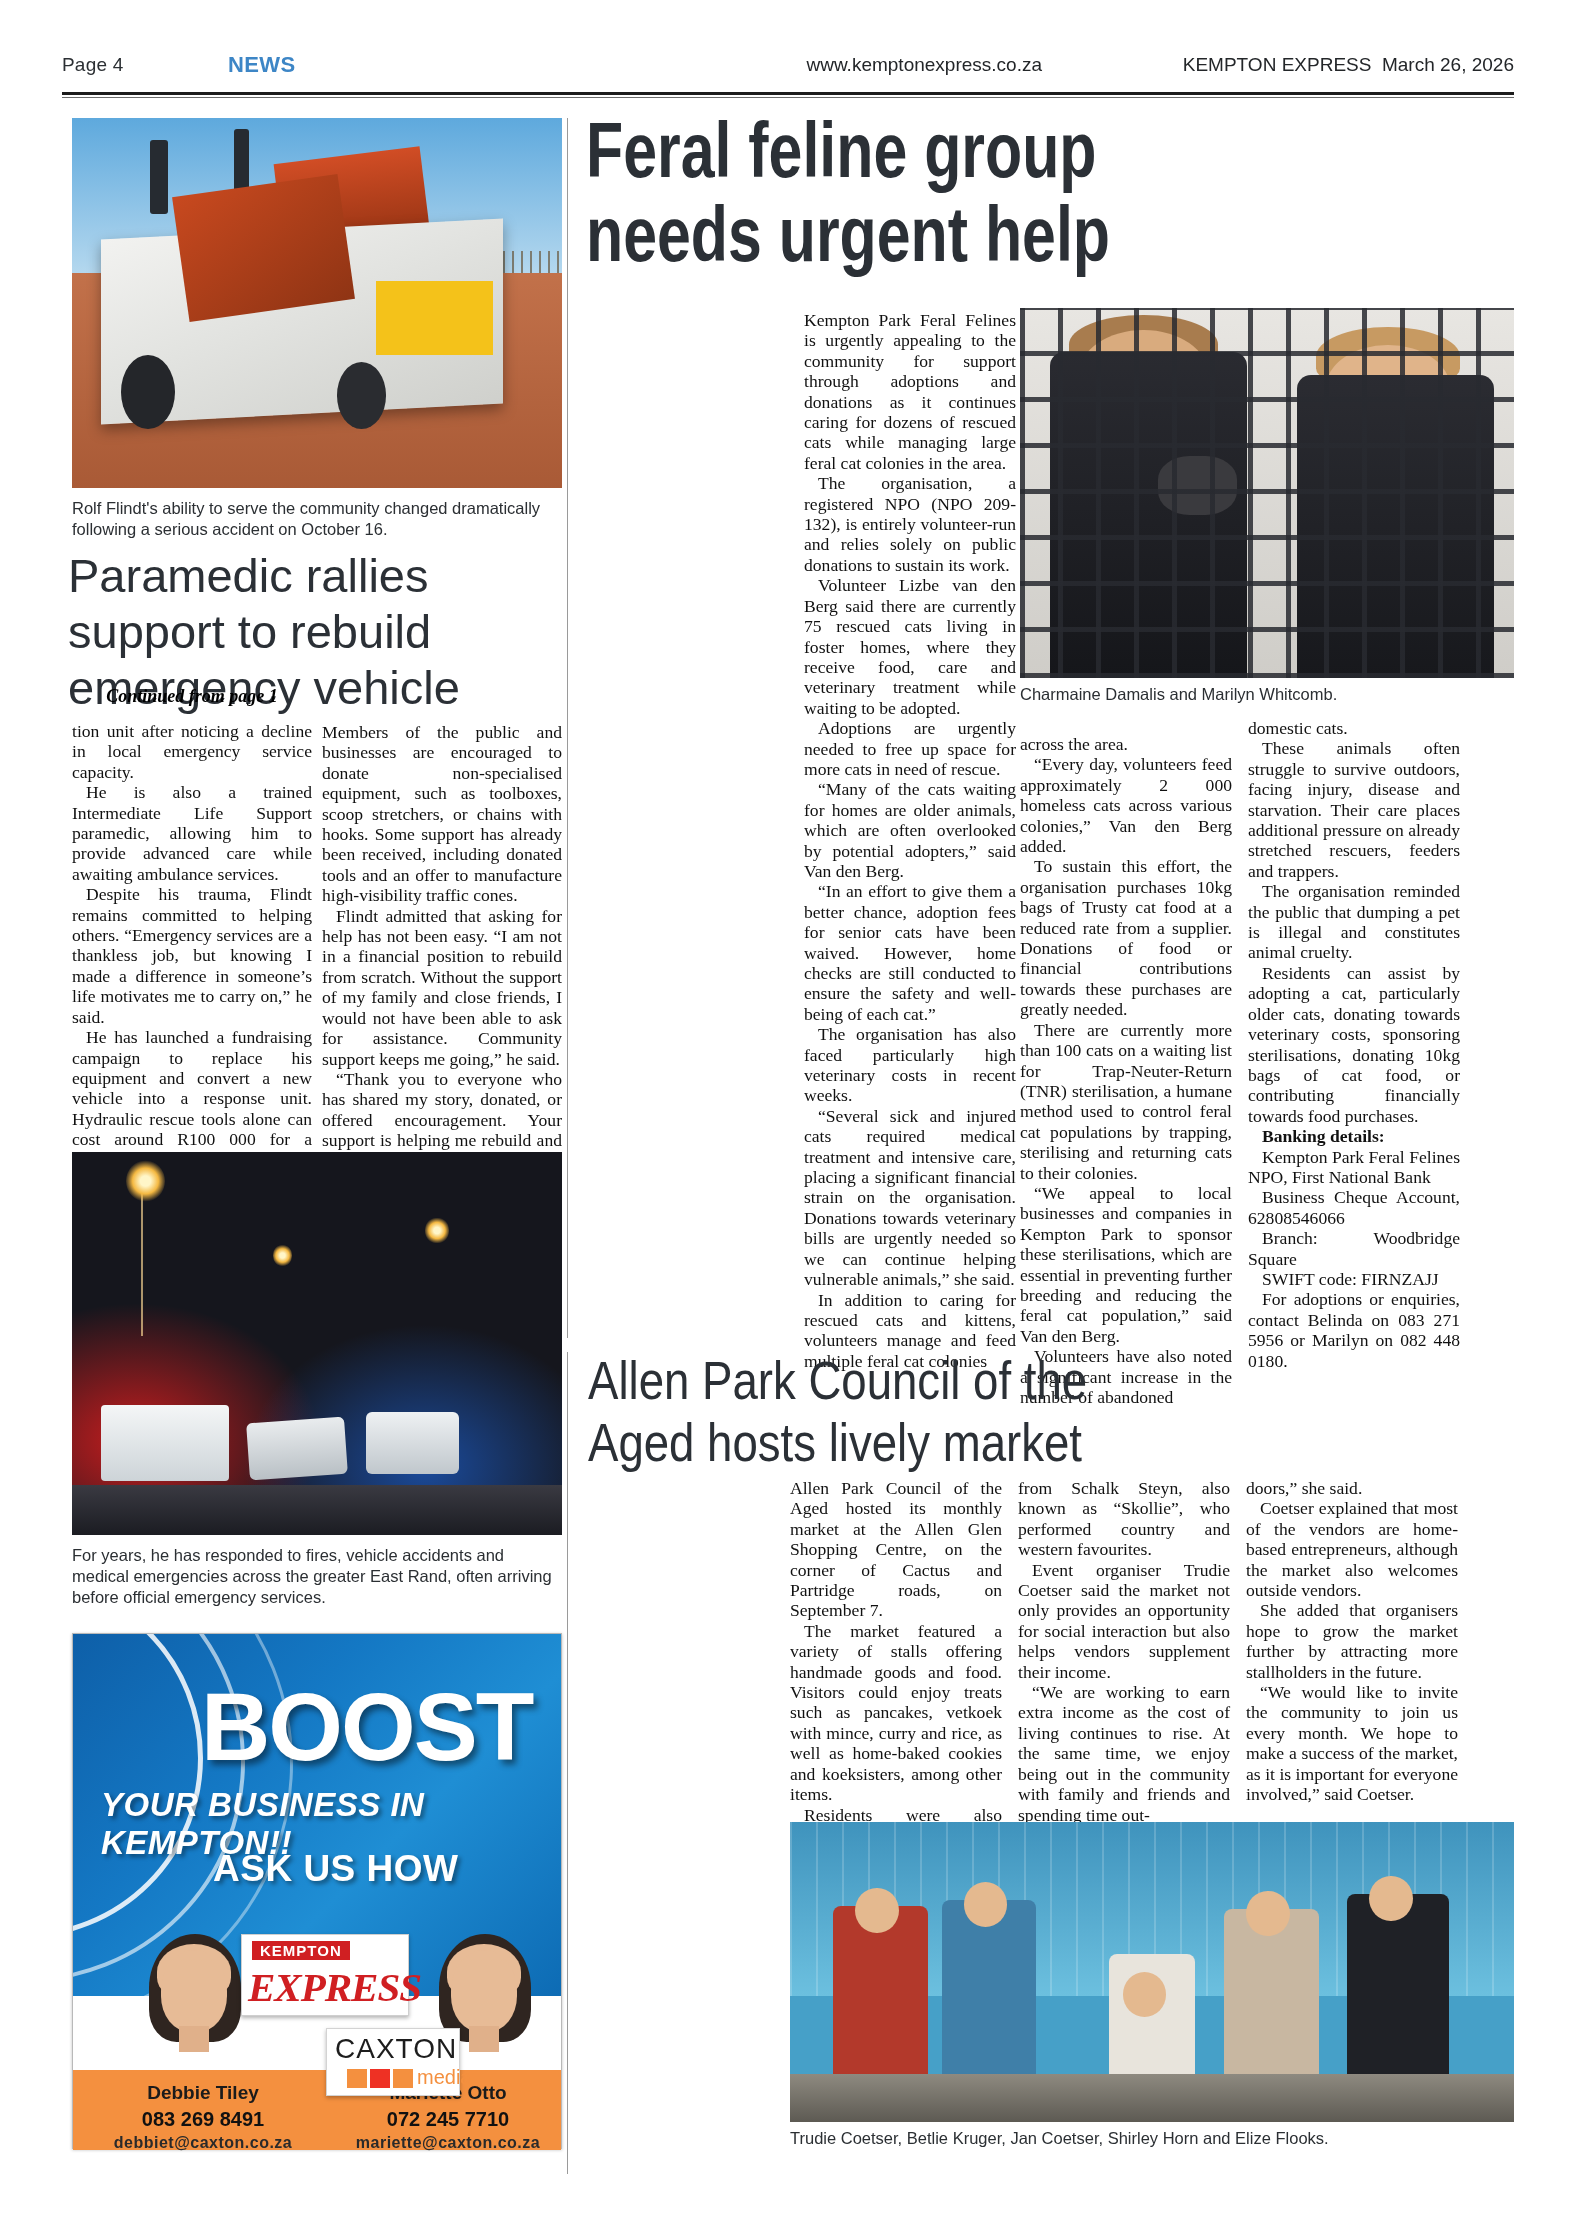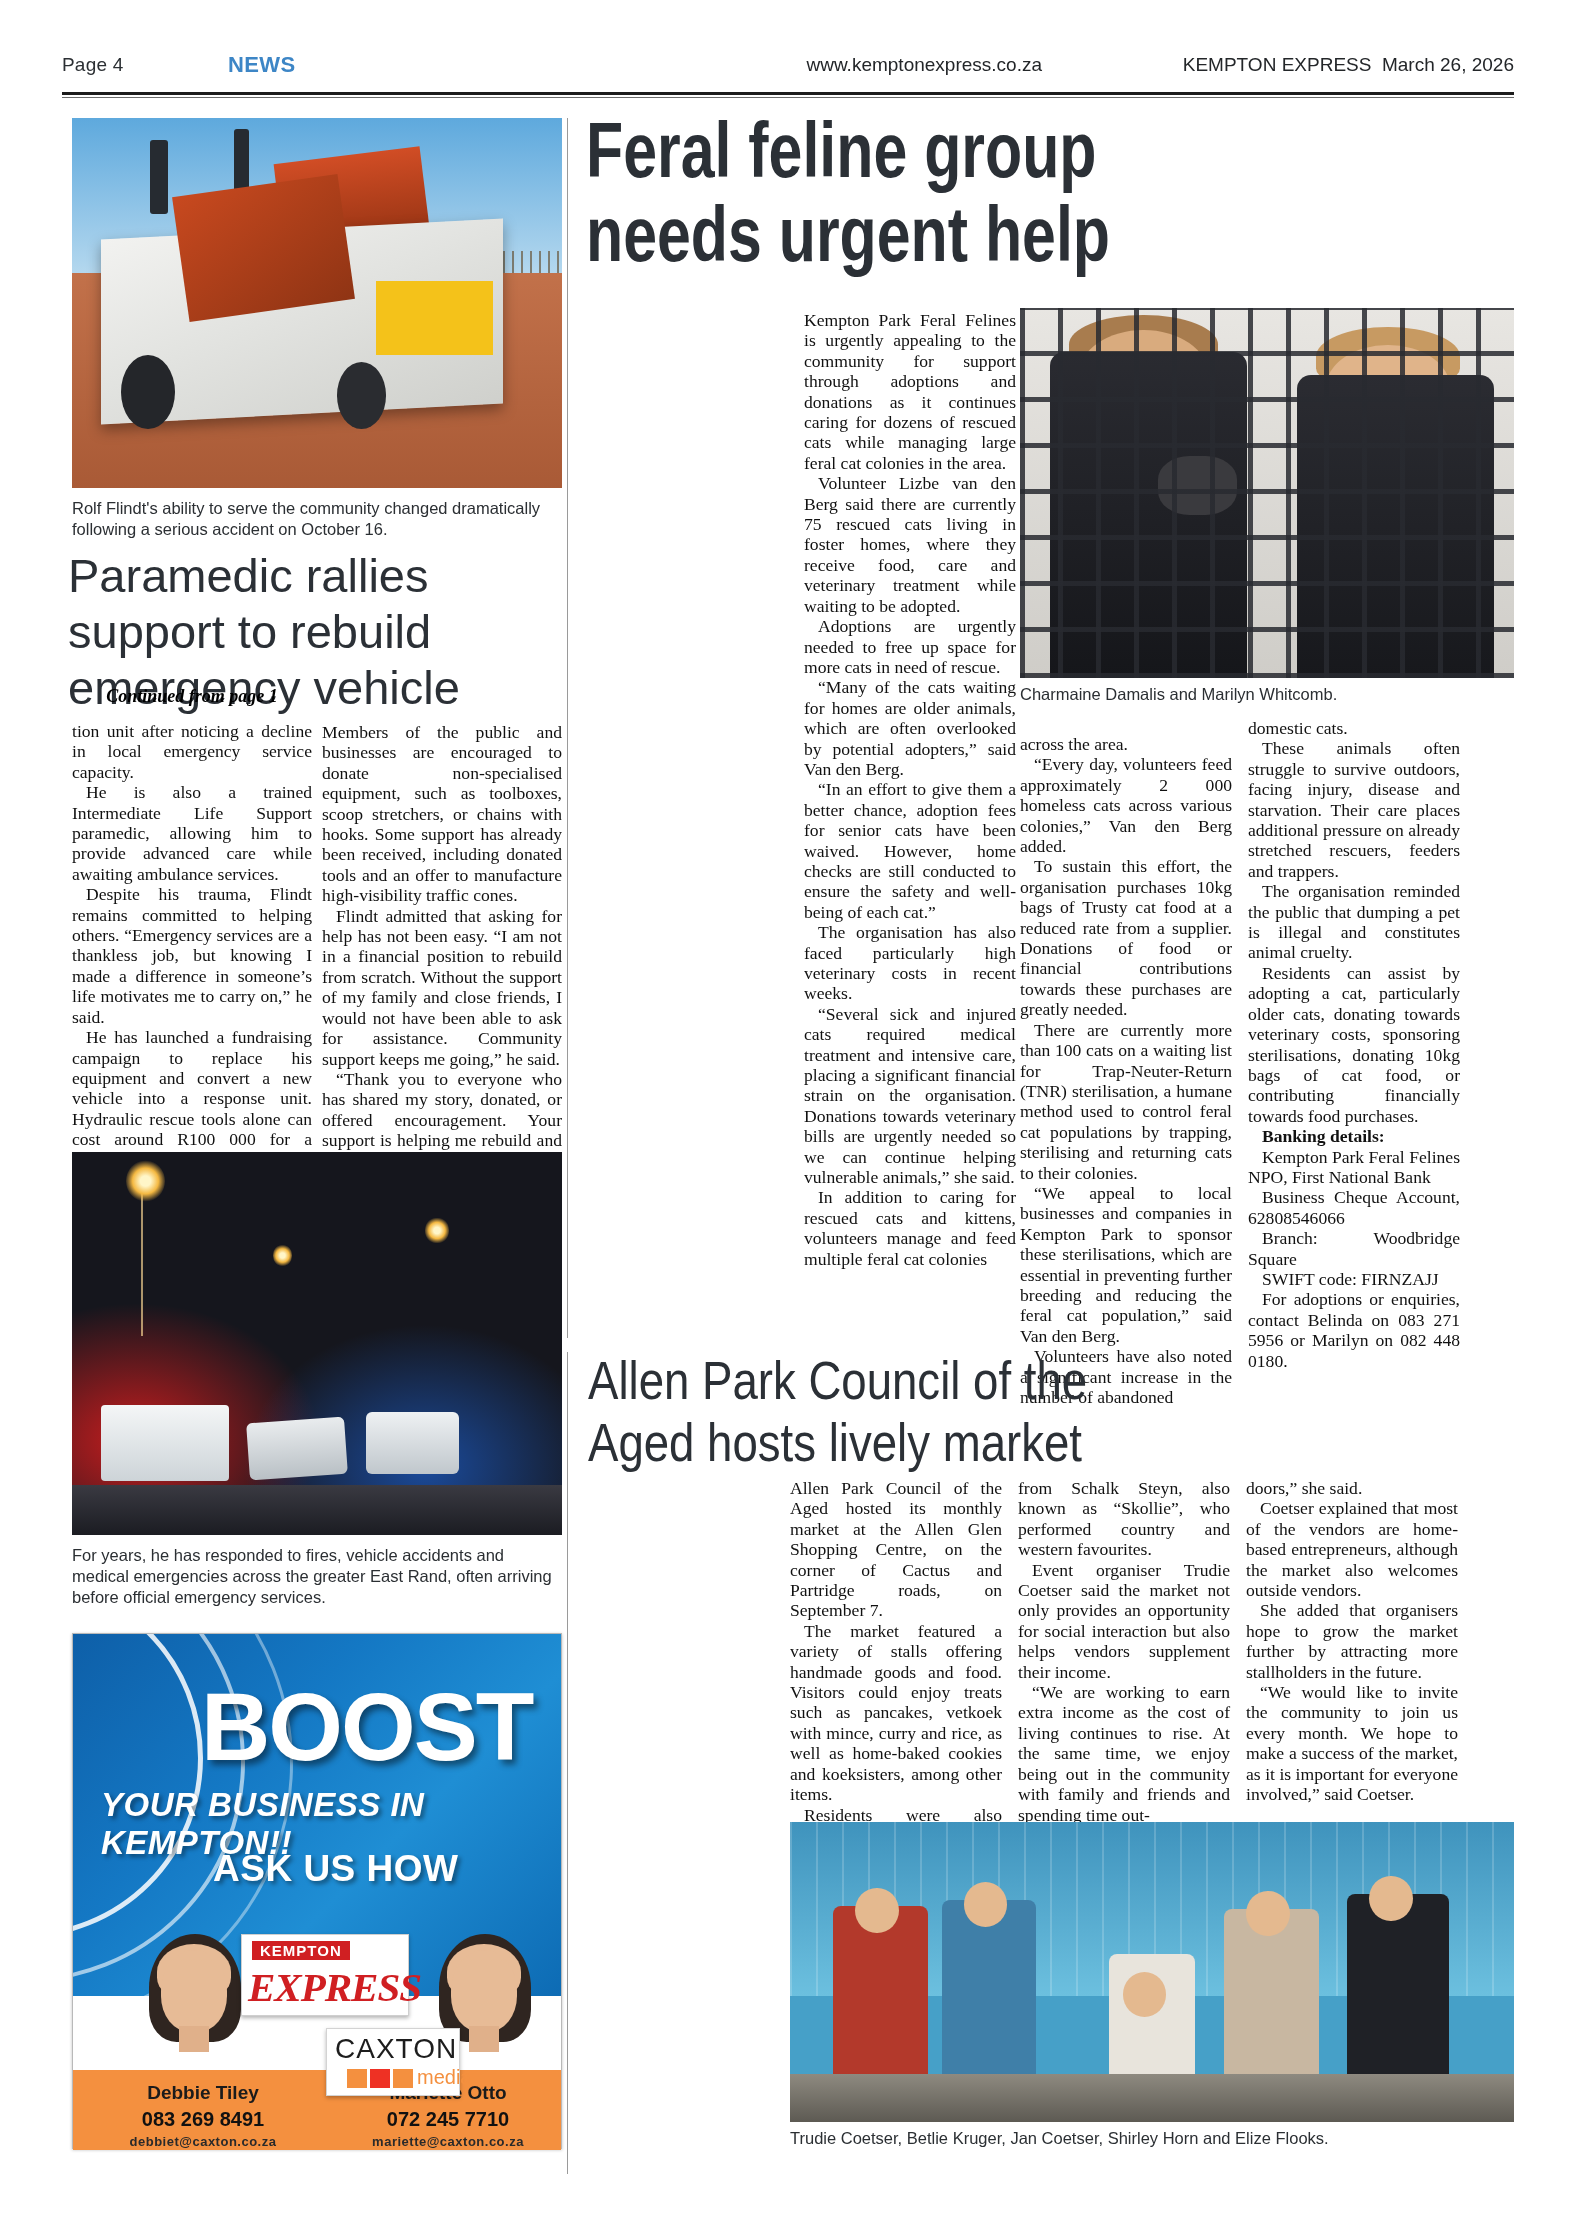--- a/index.html
+++ b/index.html
@@ -160,21 +160,21 @@
         background:#2f2520; border-radius:50% 50% 30% 30%; }
   .ad-face .hair2 { position:absolute; left:22px; top:10px; width:74px; height:56px;
         background:#e7bb96; border-radius:50% 50% 40% 40%; }
   .ad-face .neck { position:absolute; left:44px; top:92px; width:30px; height:26px; background:#e0b08a; }
   .ad-orange { position:absolute; left:0; top:436px; width:100%; height:80px; background:#f4903f; }
   .ad-name { position:absolute; font-family:"Liberation Sans", sans-serif; font-weight:bold;
         font-size:19px; color:#1b1b1b; }
   .ad-phone{ position:absolute; font-family:"Liberation Sans", sans-serif; font-weight:bold;
         font-size:20px; color:#111; }
   .ad-mail { position:absolute; font-family:"Liberation Sans", sans-serif; font-weight:bold;
-        font-size:13px; color:#2a2a2a; letter-spacing:.5px; }
+        font-size:16px; color:#2a2a2a; letter-spacing:.5px; }
   .ad-caxton { position:absolute; left:253px; top:394px; width:134px; height:68px; background:#fff;
         border:1px solid #d3d3d3; box-shadow:0 2px 4px rgba(0,0,0,.28); }
   .ad-caxton .cx { position:absolute; left:8px; top:4px; font-family:"Liberation Sans", sans-serif;
         font-size:28px; color:#1d1d1d; letter-spacing:1px; }
   .ad-caxton .sq { position:absolute; top:40px; width:20px; height:19px; }
   .ad-caxton .s1 { left:20px; background:#f4903f; }
   .ad-caxton .s2 { left:43px; background:#ee3124; }
   .ad-caxton .s3 { left:66px; background:#f4903f; }
   .ad-caxton .md { position:absolute; left:90px; top:37px; font-family:"Liberation Sans", sans-serif;
         font-size:20px; color:#f4903f; }
@@ -314,20 +314,21 @@
       <div class="f2"></div>
       <div class="w2"></div>
     <div class="cat"></div>
     <div class="wbar"></div>
   </div>
 
   <div class="caption" style="position:absolute; left:1020px; top:684px; width:494px;">Charmaine Damalis and Marilyn Whitcomb.</div>
 
   <div class="body-col" style="position:absolute; left:794px; top:310px; width:212px;margin-left:10px;">
     <p class="first">Kempton Park Feral Felines is urgently appealing to the community for support through adoptions and donations as it continues caring for dozens of rescued cats while managing large feral cat colonies in the area.</p>
+    <p>The organisation, a registered NPO (NPO 209-132), is entirely volunteer-run and relies solely on public donations to sustain its work.</p>
     <p>Volunteer Lizbe van den Berg said there are currently 75 rescued cats living in foster homes, where they receive food, care and veterinary treatment while waiting to be adopted.</p>
     <p>Adoptions are urgently needed to free up space for more cats in need of rescue.</p>
     <p>“Many of the cats waiting for homes are older animals, which are often overlooked by potential adopters,” said Van den Berg.</p>
     <p>“In an effort to give them a better chance, adoption fees for senior cats have been waived. However, home checks are still conducted to ensure the safety and well-being of each cat.”</p>
     <p>The organisation has also faced particularly high veterinary costs in recent weeks.</p>
     <p>“Several sick and injured cats required medical treatment and intensive care, placing a significant financial strain on the organisation. Donations towards veterinary bills are urgently needed so we can continue helping vulnerable animals,” she said.</p>
     <p>In addition to caring for rescued cats and kittens, volunteers manage and feed multiple feral cat colonies</p>
   </div>
 
   <div class="body-col" style="position:absolute; left:1020px; top:734px; width:212px;">

